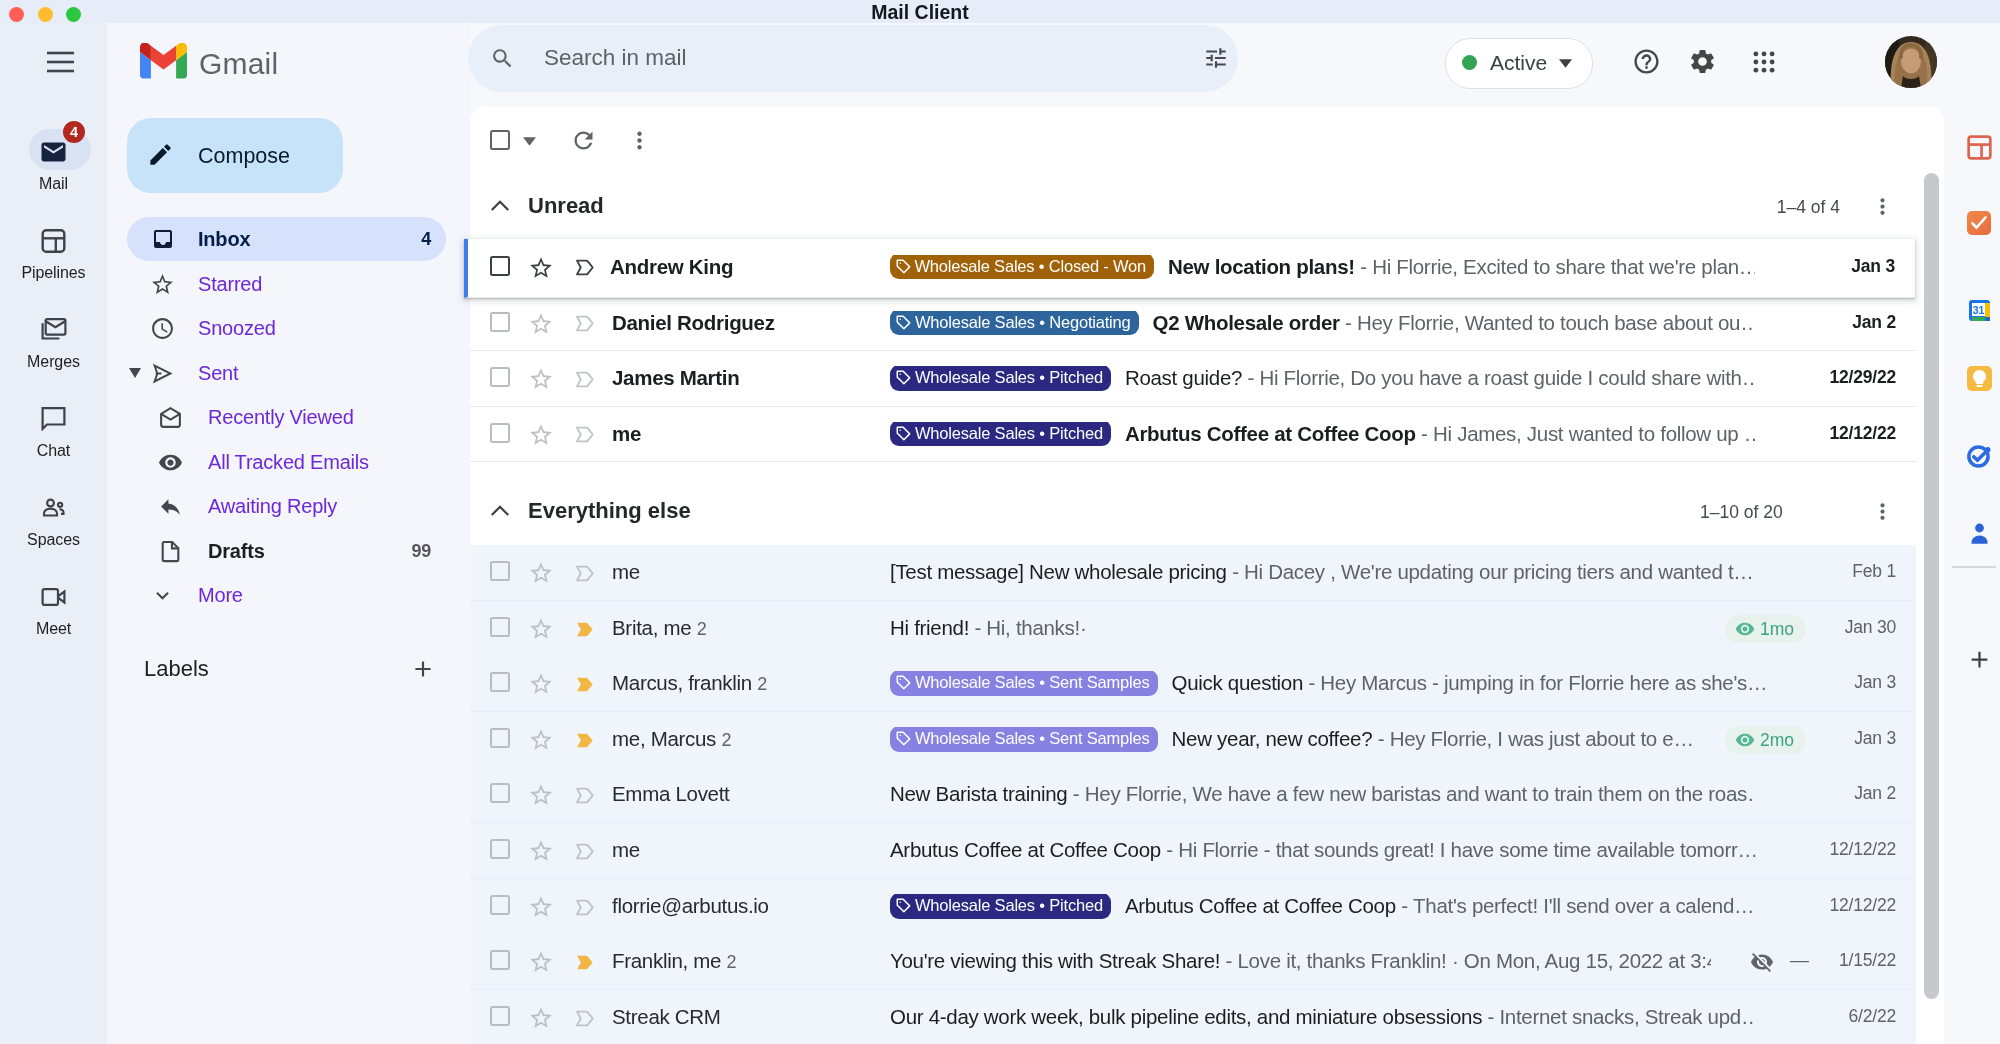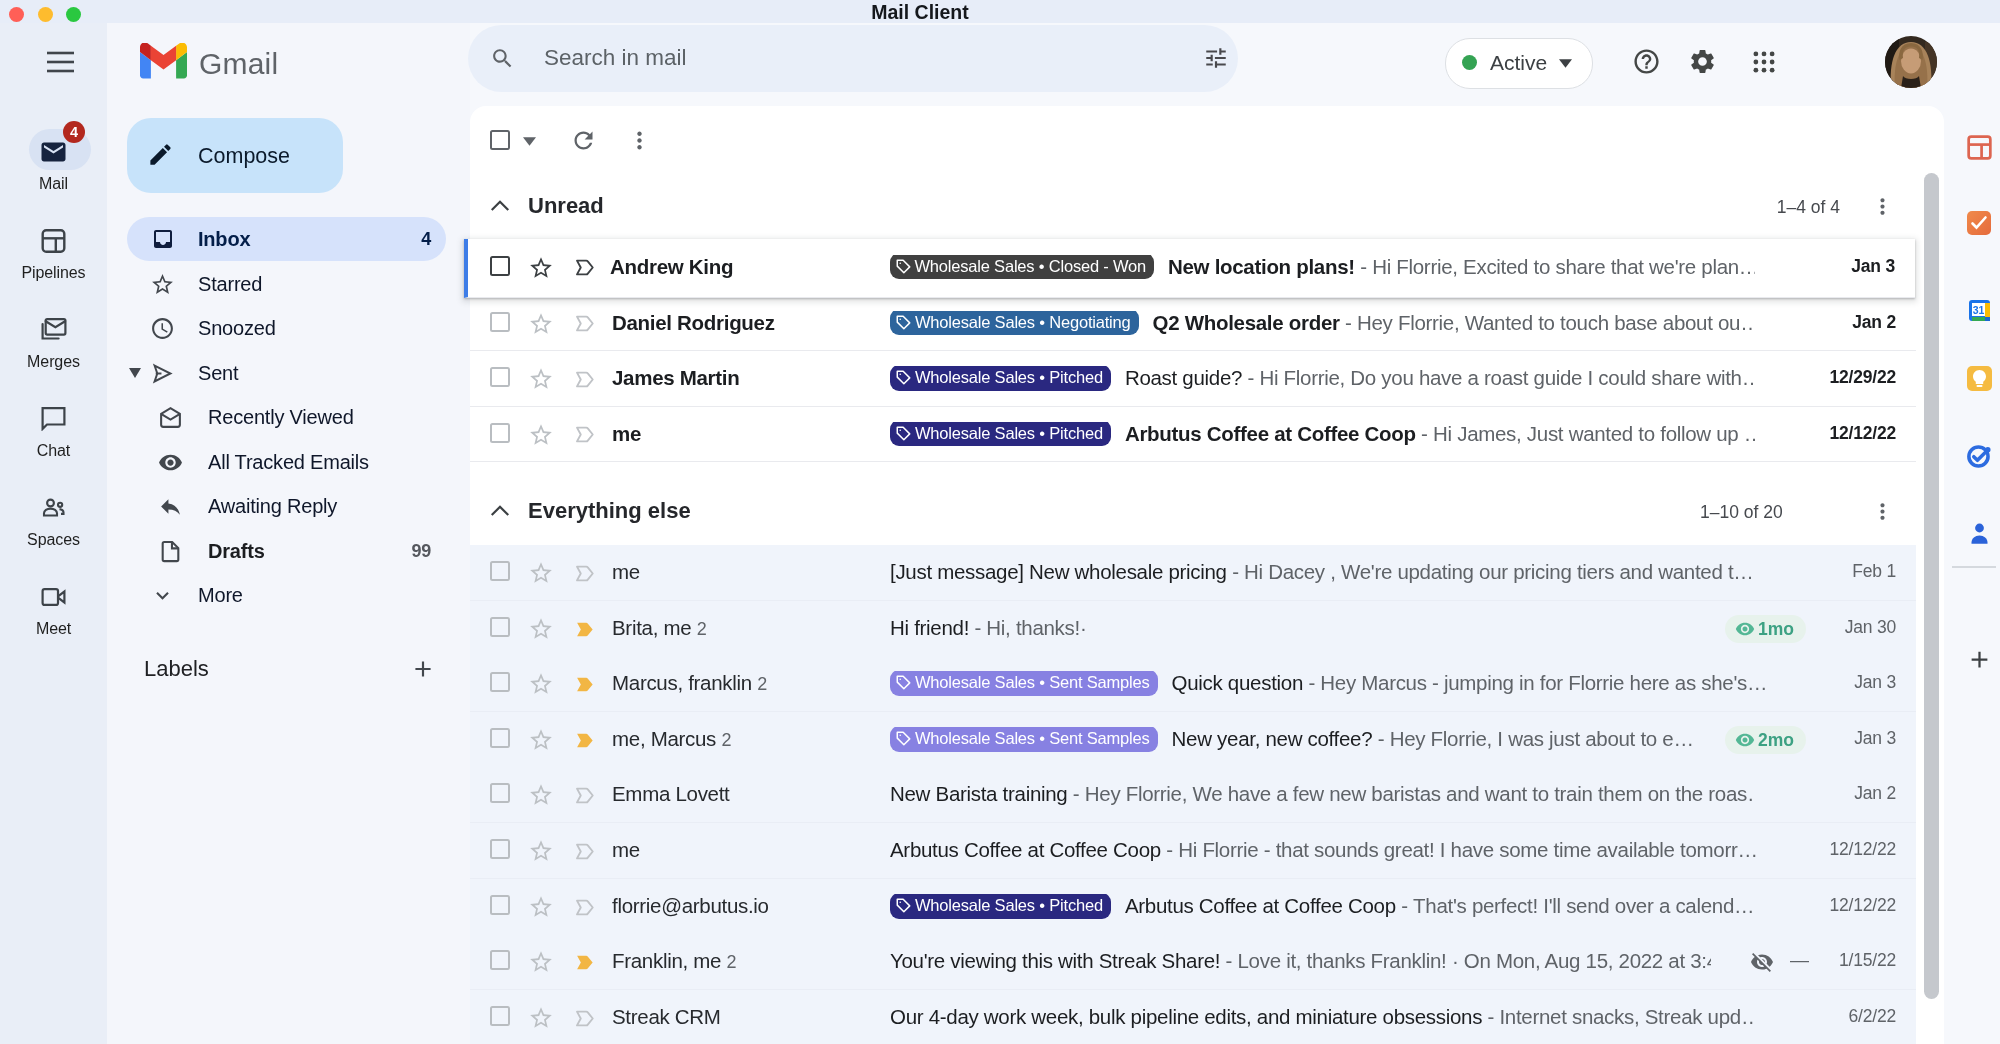--- a/index.html
+++ b/index.html
@@ -31,25 +31,25 @@
 .unread .name,.unread .subj,.unread .date{font-weight:700;color:#1c1e21}
 .read .name{color:#272a2e}
 .mid{position:absolute;left:420px;right:160px;white-space:nowrap;overflow:hidden;font-size:20.5px;letter-spacing:-0.3px}
 .subj{color:#1c1e21}
 .prev{color:#5f6368}
 .date{position:absolute;right:20px;font-size:17.5px;letter-spacing:-0.2px;text-align:right;white-space:nowrap}
 .read .date{color:#5f6368}
 .cnt{font-size:18px;color:#5f6368;font-weight:400}
 .lbl{display:inline-flex;align-items:center;height:26px;border-radius:9px;color:#fff;font-size:16.5px;letter-spacing:-0.2px;font-weight:500;padding:0 8px 0 5px;position:relative;top:-2px;margin-right:14px;vertical-align:middle}
 .lbl svg{margin-right:3px}
-.greenpill{position:absolute;right:110px;width:81px;height:28px;border-radius:14px;background:#e7f2ec;color:#3da183;font-size:17.5px;font-weight:700;display:flex;align-items:center;justify-content:flex-end;padding-right:12px}
+.greenpill{position:absolute;right:110px;width:81px;height:28px;border-radius:14px;background:#e7f2ec;color:#3da183;font-size:17.5px;font-weight:400;display:flex;align-items:center;justify-content:flex-end;padding-right:12px}
 .greenpill svg{position:absolute;left:10px}
 #row1{position:absolute;left:464px;width:1451px;background:#fff;box-shadow:0 1px 2px rgba(60,64,67,.3),0 2px 6px 2px rgba(60,64,67,.15);z-index:3;border-left:4.5px solid #3e7de7}
 #scrollthumb{position:absolute;left:1924px;top:173px;width:15px;height:826px;background:#c5c8cd;border-radius:8px}
-.navrow{position:absolute;left:127px;width:319px;height:44px;font-size:20px;letter-spacing:-0.2px;color:#0f172a;line-height:44px}
+.navrow{position:absolute;left:127px;width:319px;height:44px;font-size:20px;letter-spacing:-0.2px;color:#6d28d9;line-height:44px}
 .navrow .nicon{position:absolute;top:10px}
 .navtext{position:absolute;left:71px}
 .navtext.sub{left:81px}
 .navnum{position:absolute;right:15px;font-size:18px;color:#55585e}
 #inboxrow{background:#d6e2fb;border-radius:22px;font-weight:700;color:#041e49}
 #composebtn{position:absolute;left:127px;top:118px;width:216px;height:75px;border-radius:24px;background:#c7e3fa}
 #composetext{position:absolute;left:71px;top:26px;font-size:21.5px;font-weight:500;color:#0b1a2b}
 #labelshdr{position:absolute;left:144px;top:656px;font-size:22px;font-weight:500;color:#202124}
 #labelsplus{position:absolute;left:410px;top:656px}
 .ricon{position:absolute;left:1967px;width:25px;height:25px}
@@ -282,21 +282,21 @@
 
 <div id="row1" class="row unread" style="top:239px;height:59px">
     <div class="cb" style="left:21.5px;top:16.5px;border-color:#3c4043"></div>
     <svg class="ic star" style="left:59.5px;top:15.5px" width="26" height="26" viewBox="0 0 24 24" fill="#3c4043">
       <path d="M22 9.24l-7.19-.62L12 2 9.19 8.63 2 9.24l5.46 4.73L5.82 21 12 17.27 18.18 21l-1.63-7.03L22 9.24zM12 15.4l-3.76 2.27 1-4.28-3.32-2.88 4.38-.38L12 6.1l1.71 4.04 4.38.38-3.32 2.88 1 4.28L12 15.4z"></path>
     </svg>
     <svg class="ic" style="left:103.5px;top:16.0px" width="25" height="25" viewBox="0 0 24 24" fill="none" stroke="#3c4043" stroke-width="1.8">
       <path d="M4.8 18.6l8.9 0c.6 0 1.1-.28 1.44-.75L19.9 12l-4.76-5.85c-.34-.47-.84-.75-1.44-.75l-8.9 0 3.6 6.6-3.6 6.6z" stroke-linejoin="round"></path>
     </svg>
     <div class="name" style="top:15.5px">Andrew King</div>
-    <div class="mid" style="left:421.5px;top:15.5px"><span class="lbl" style="background:#404040"><svg width="17" height="17" viewBox="0 0 24 24" fill="none" stroke="#fff" stroke-width="2.1" stroke-linejoin="round">
+    <div class="mid" style="left:421.5px;top:15.5px"><span class="lbl" style="background:#a16207"><svg width="17" height="17" viewBox="0 0 24 24" fill="none" stroke="#fff" stroke-width="2.1" stroke-linejoin="round">
           <path d="M3.2 3.2h8.3l9.3 9.3-8.3 8.3-9.3-9.3z"></path>
           <circle cx="7.4" cy="7.4" r="1.1" fill="#fff" stroke="none"></circle>
         </svg>Wholesale Sales • Closed - Won</span><span class="subj" style="font-weight:700">New location plans!</span><span class="prev">&nbsp;-&nbsp;Hi Florrie, Excited to share that we're plan…</span></div>
     <div class="date" style="top:16.5px">Jan 3</div>
   </div>
 <div class="row unread" style="top:296px;height:55px">
     <div class="cb" style="left:20.0px;top:15.5px;border-color:#b9bdc1"></div>
     <svg class="ic star" style="left:58px;top:14.5px" width="26" height="26" viewBox="0 0 24 24" fill="#bcc0c4">
       <path d="M22 9.24l-7.19-.62L12 2 9.19 8.63 2 9.24l5.46 4.73L5.82 21 12 17.27 18.18 21l-1.63-7.03L22 9.24zM12 15.4l-3.76 2.27 1-4.28-3.32-2.88 4.38-.38L12 6.1l1.71 4.04 4.38.38-3.32 2.88 1 4.28L12 15.4z"></path>
     </svg>
@@ -342,21 +342,21 @@
   </div>
 <div class="row read" style="top:545px;height:56px">
     <div class="cb" style="left:20.0px;top:16.0px;border-color:#b9bdc1"></div>
     <svg class="ic star" style="left:58px;top:15.0px" width="26" height="26" viewBox="0 0 24 24" fill="#bcc0c4">
       <path d="M22 9.24l-7.19-.62L12 2 9.19 8.63 2 9.24l5.46 4.73L5.82 21 12 17.27 18.18 21l-1.63-7.03L22 9.24zM12 15.4l-3.76 2.27 1-4.28-3.32-2.88 4.38-.38L12 6.1l1.71 4.04 4.38.38-3.32 2.88 1 4.28L12 15.4z"></path>
     </svg>
     <svg class="ic" style="left:102px;top:15.5px" width="25" height="25" viewBox="0 0 24 24" fill="none" stroke="#c0c3c7" stroke-width="1.8">
       <path d="M4.8 18.6l8.9 0c.6 0 1.1-.28 1.44-.75L19.9 12l-4.76-5.85c-.34-.47-.84-.75-1.44-.75l-8.9 0 3.6 6.6-3.6 6.6z" stroke-linejoin="round"></path>
     </svg>
     <div class="name" style="top:15.0px">me</div>
-    <div class="mid" style="left:420.0px;top:15.0px"><span class="subj">[Just message] New wholesale pricing</span><span class="prev">&nbsp;-&nbsp;Hi Dacey , We're updating our pricing tiers and wanted t…</span></div>
+    <div class="mid" style="left:420.0px;top:15.0px"><span class="subj">[Test message] New wholesale pricing</span><span class="prev">&nbsp;-&nbsp;Hi Dacey , We're updating our pricing tiers and wanted t…</span></div>
     <div class="date" style="top:16.0px">Feb 1</div>
   </div>
 <div class="row read" style="top:601px;height:56px">
     <div class="cb" style="left:20.0px;top:16.0px;border-color:#b9bdc1"></div>
     <svg class="ic star" style="left:58px;top:15.0px" width="26" height="26" viewBox="0 0 24 24" fill="#bcc0c4">
       <path d="M22 9.24l-7.19-.62L12 2 9.19 8.63 2 9.24l5.46 4.73L5.82 21 12 17.27 18.18 21l-1.63-7.03L22 9.24zM12 15.4l-3.76 2.27 1-4.28-3.32-2.88 4.38-.38L12 6.1l1.71 4.04 4.38.38-3.32 2.88 1 4.28L12 15.4z"></path>
     </svg>
     <svg class="ic" style="left:103.2px;top:16.7px" width="23" height="23" viewBox="0 0 24 24" fill="#f2b644">
       <path d="M4.3 19.1l9.4 0c.66 0 1.26-.32 1.63-.86L20.5 12l-5.17-6.24c-.37-.54-.97-.86-1.63-.86l-9.4 0 3.9 7.1-3.9 7.1z"></path>
     </svg>

